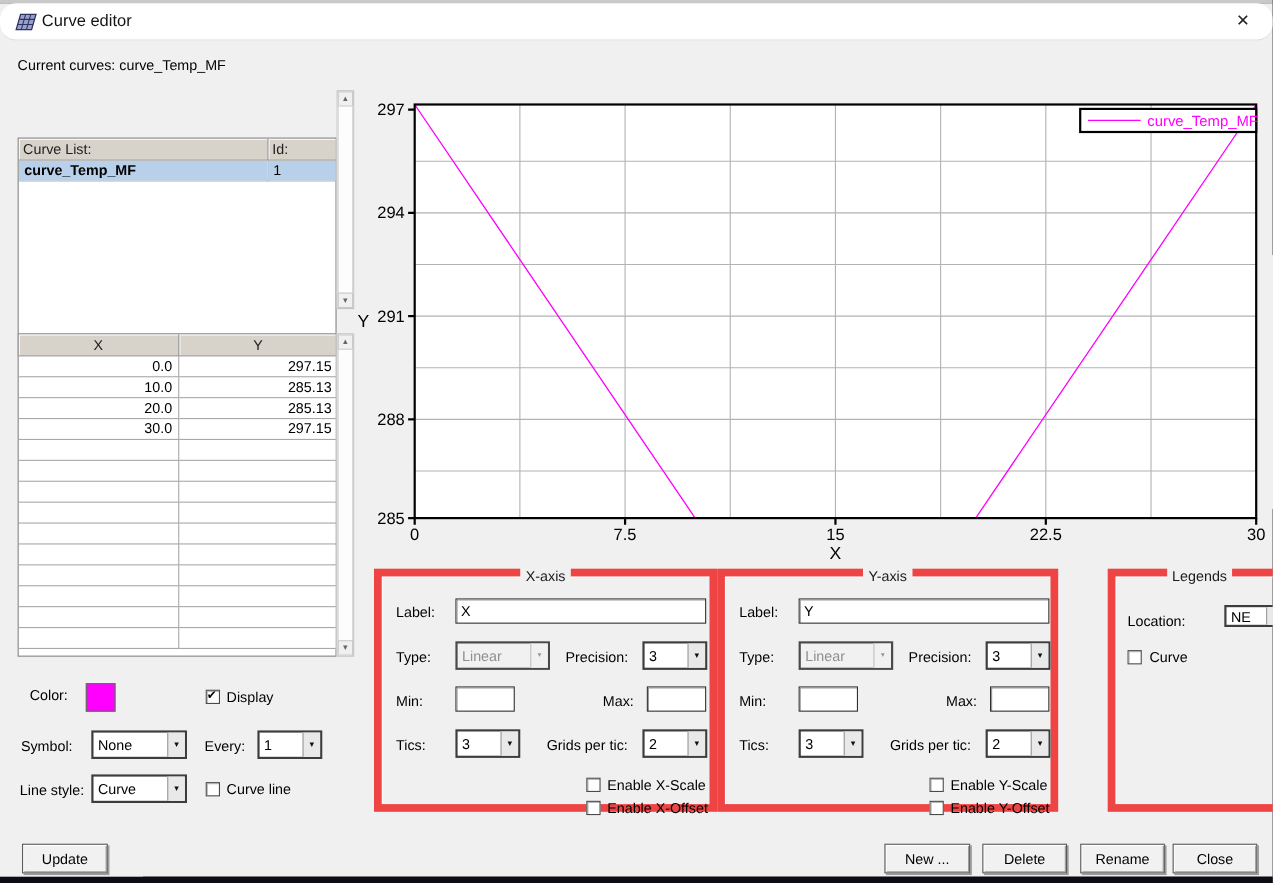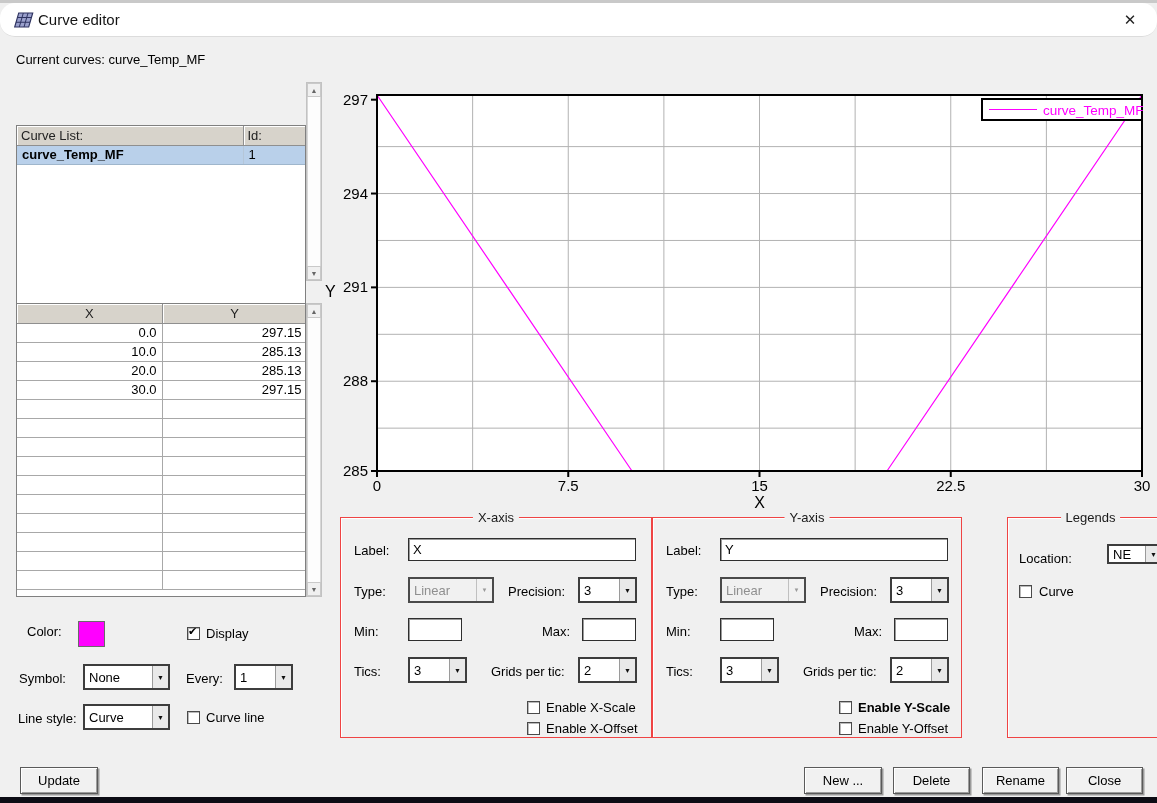--- a/index.html
+++ b/index.html
@@ -62,21 +62,21 @@
   .swatch { position:absolute; border:1px solid #6a6a6a; }
 
   .btn {
     position:absolute; background:#f1f1f1; border:1px solid #5a5a5a;
     box-shadow: inset 1px 1px 0 #ffffff, inset -1px -1px 0 #9c9c9c, 1.5px 1.5px 0 rgba(70,70,70,0.5);
     font-family:"Liberation Sans",sans-serif; font-size:13px; color:#000;
     display:flex; align-items:center; justify-content:center; padding:0;
   }
 
   
-  .groupbox { position:absolute; border:1px solid #ef4444; box-shadow: inset 1px 1px 0 #ffffff; }
+  .groupbox { position:absolute; border:7px solid #ef4444; box-shadow: inset 1px 1px 0 #ffffff; }
   .groupbox-title { position:absolute; top:-8px; left:50%; transform:translateX(-50%); background:#f0f0f0; padding:0 5px; font-size:13px; color:#1a1a1a; white-space:nowrap; }
   .gb-label { position:absolute; font-size:13px; white-space:nowrap; }
 </style>
 </head>
 <body>
 
 <div id="top-strip"></div>
 <div id="window">
 
   <div class="titlebar">
@@ -367,21 +367,21 @@
     <div class="gb-label" style="left:150px; top:146px;">Grids per tic:</div>
     <div class="combo" style="left:237px; top:139px; width:59px; height:26px;">
       <span class="combo-value">2</span>
       <span class="combo-btn">
           <span class="combo-arrow">▼</span>
         </span>
     </div>
     <span class="checkbox" style="left:186px; top:183px;">
         <span class="check-glyph"></span>
       </span>
-    <div class="cb-label" style="left:205px; top:182px;font-weight:bold;">Enable Y-Scale</div>
+    <div class="cb-label" style="left:205px; top:182px;">Enable Y-Scale</div>
     <span class="checkbox" style="left:186px; top:204px;">
         <span class="check-glyph"></span>
       </span>
     <div class="cb-label" style="left:205px; top:203px;">Enable Y-Offset</div>
   </div>
 
   <div class="groupbox" style="left:964px; top:514px; width:167px; height:221px;margin-left:43px;">
     <span class="groupbox-title">Legends</span>
     <div class="gb-label" style="left:11px; top:33px;">Location:</div>
     <div class="combo" style="left:99px; top:26px; width:56px; height:20px;">

